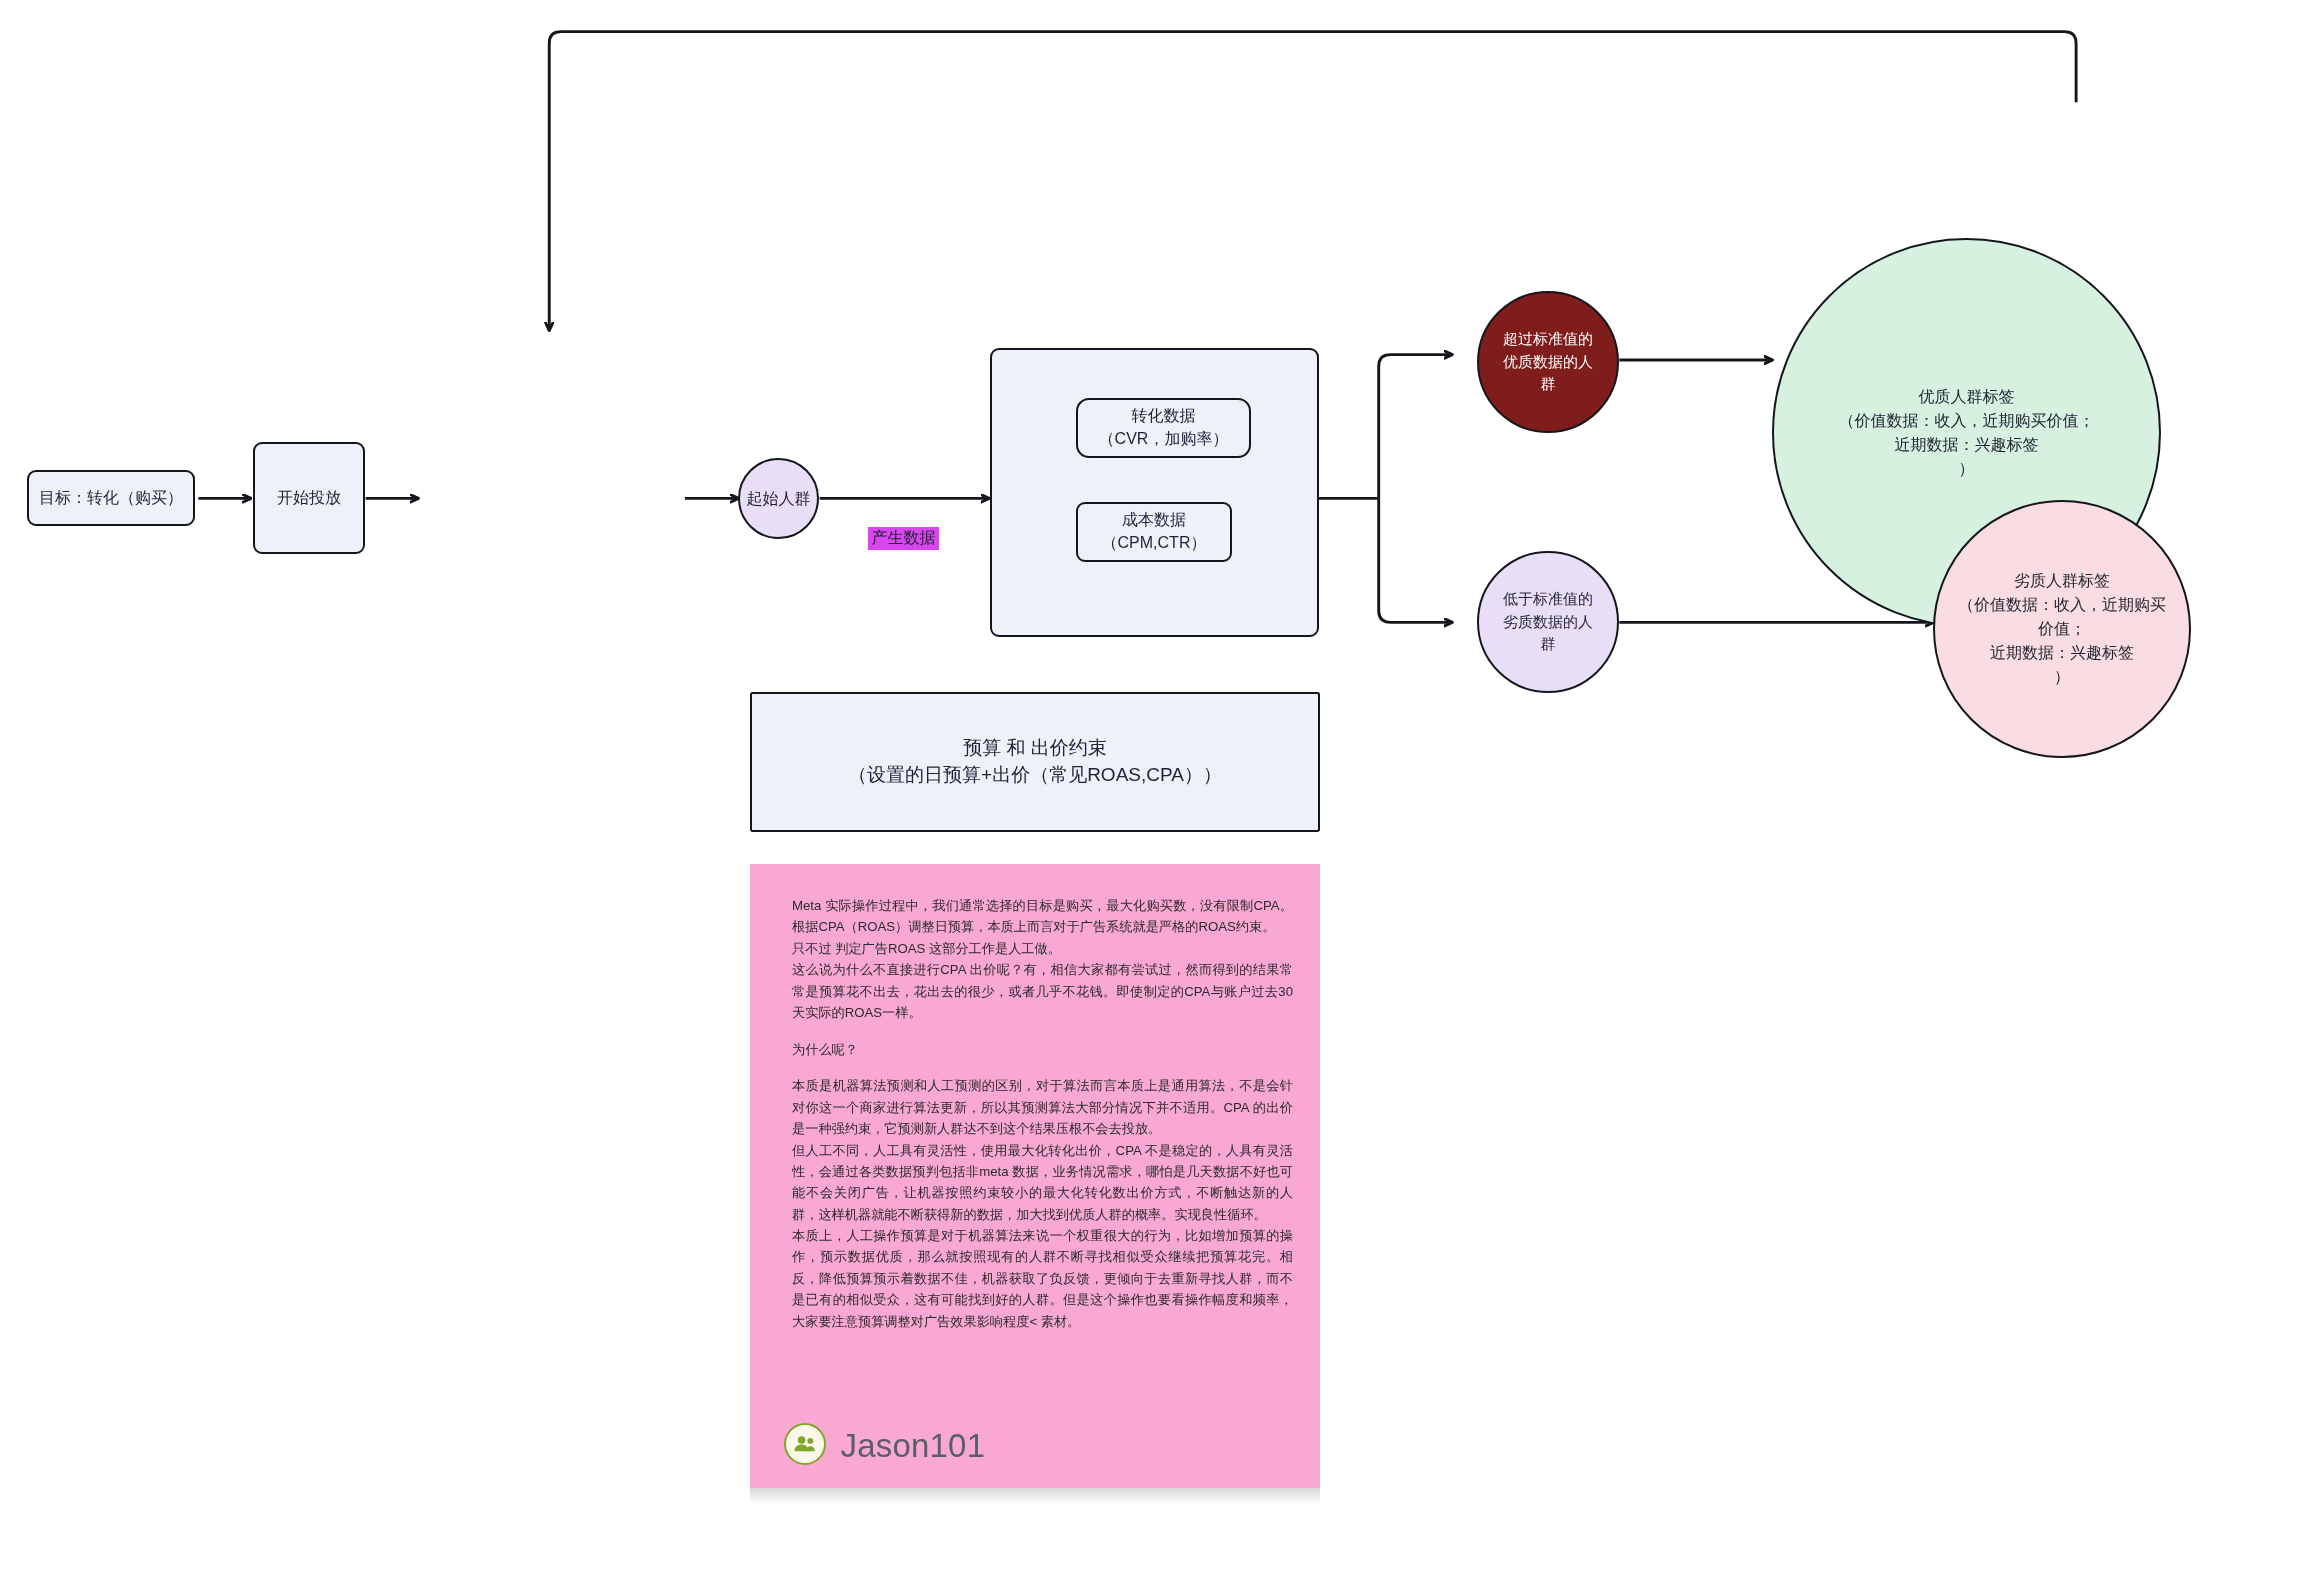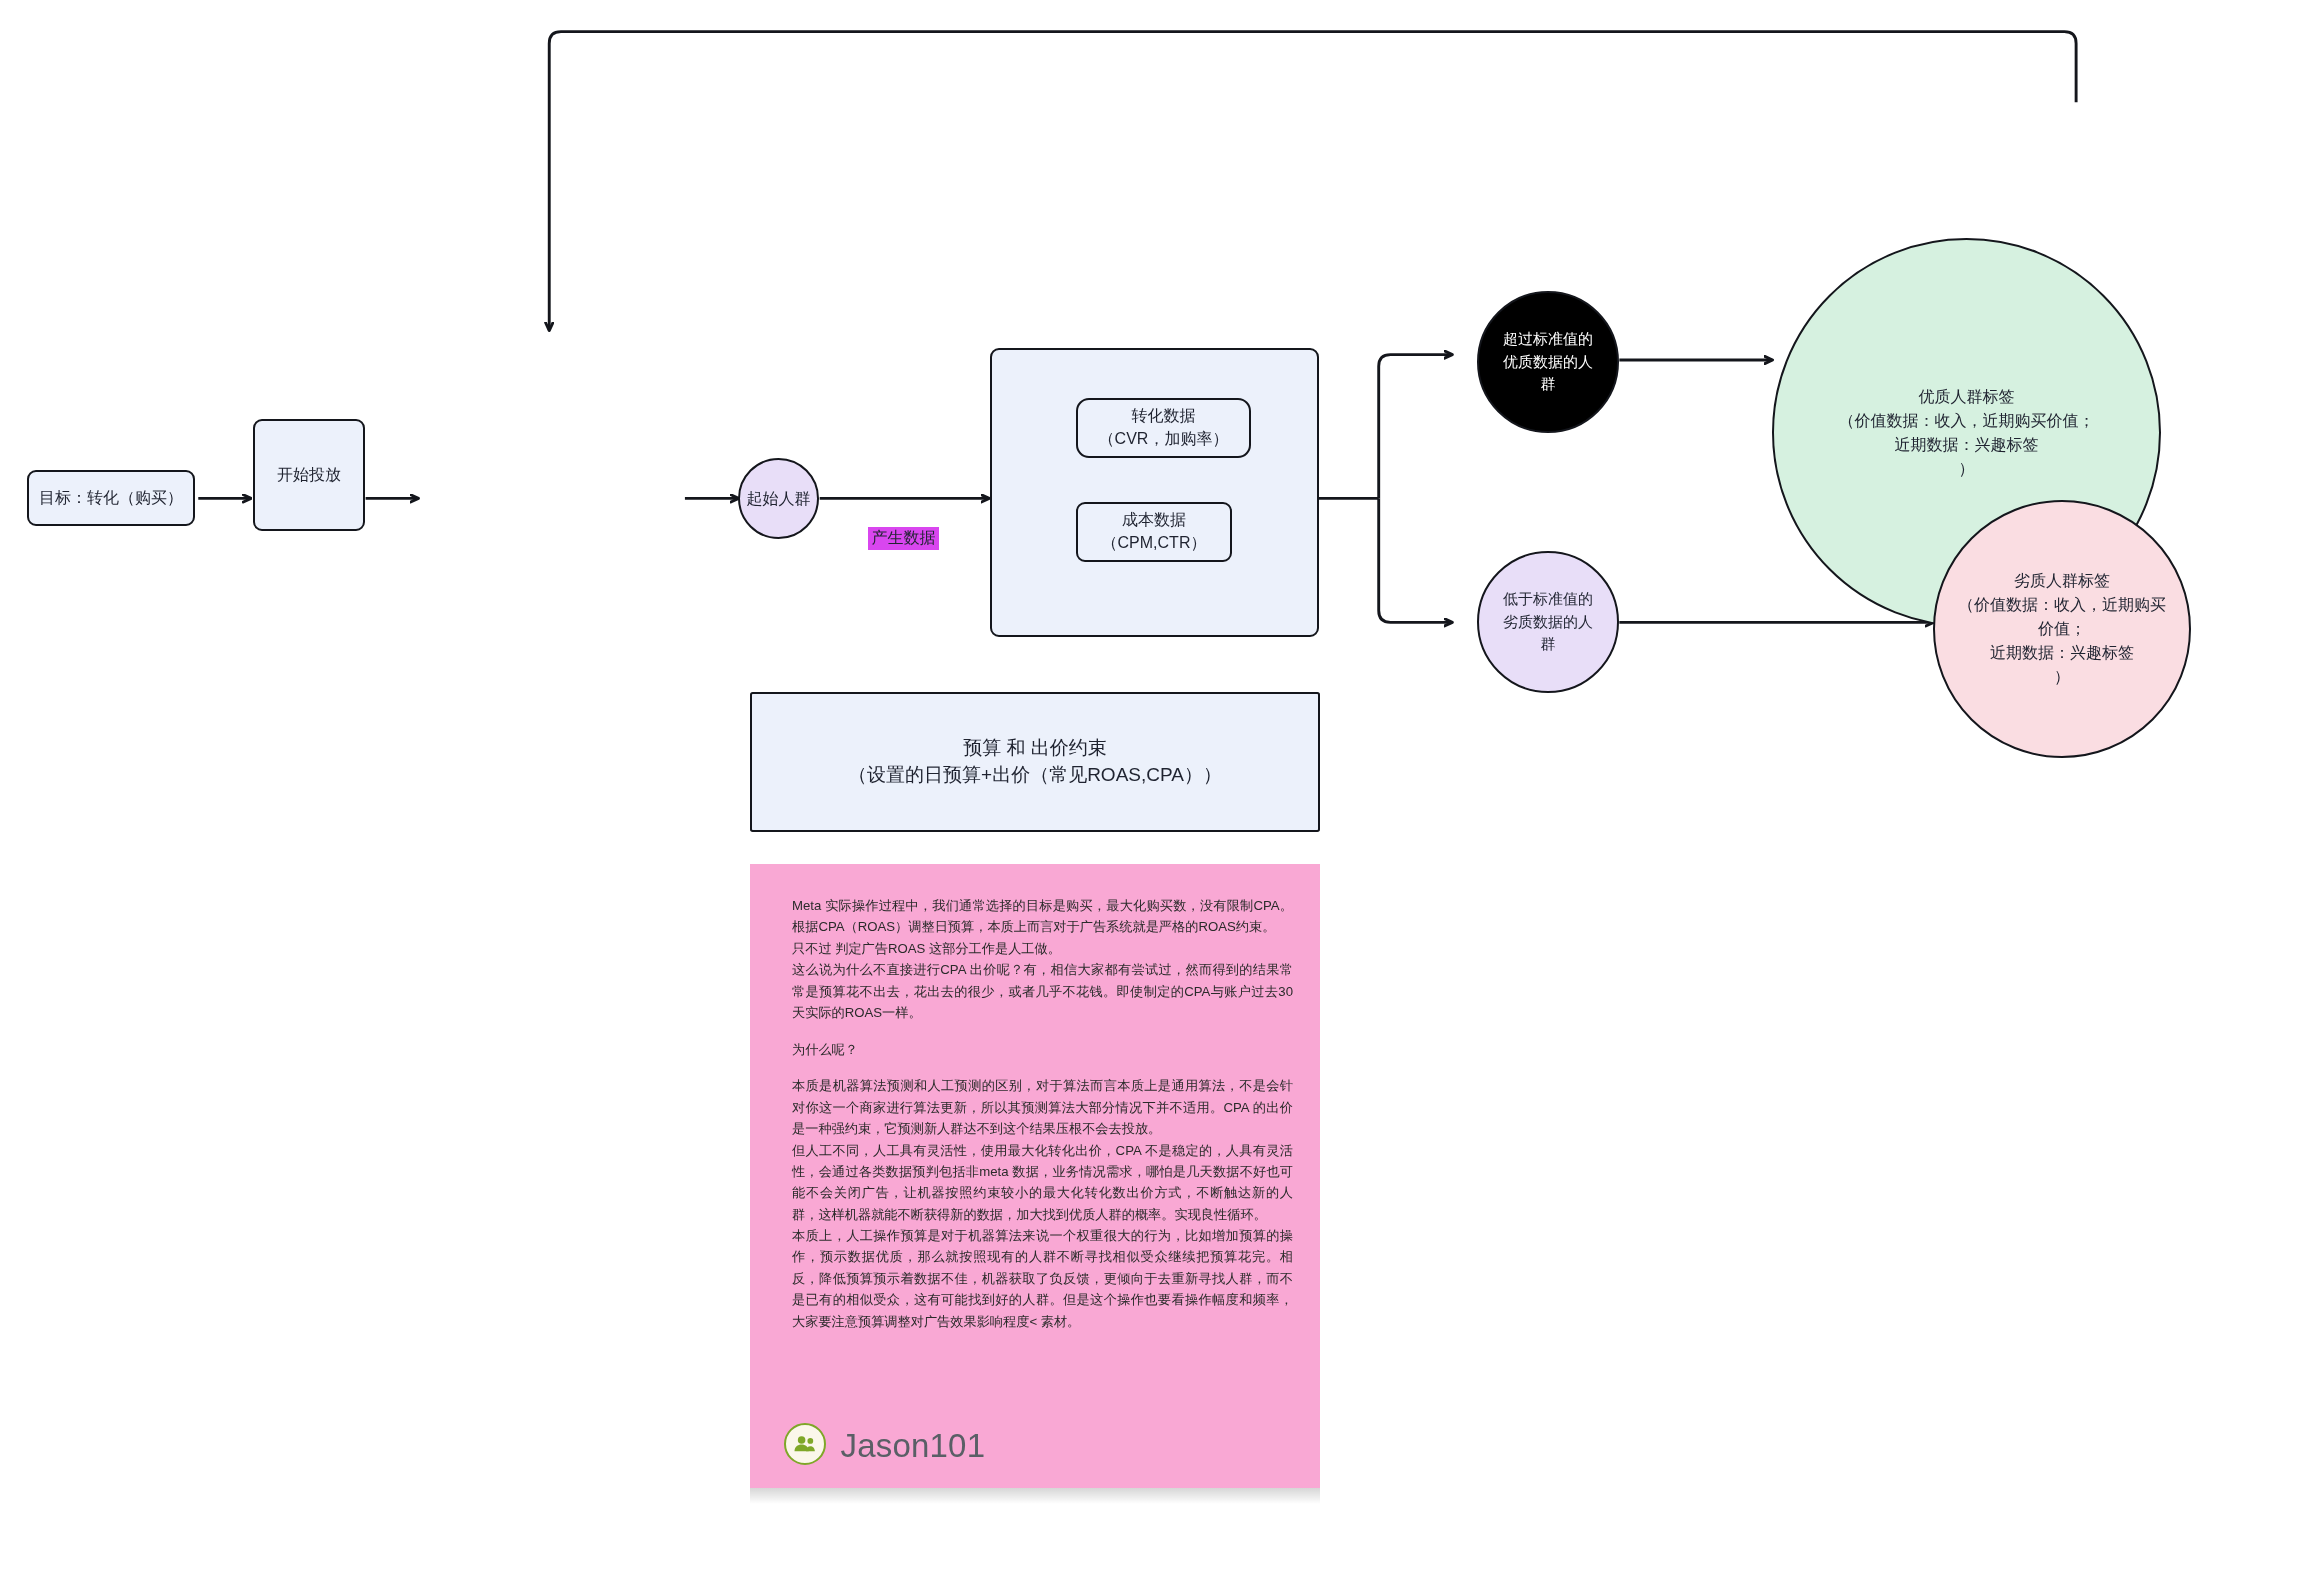--- a/index.html
+++ b/index.html
@@ -109,21 +109,21 @@
     display: flex;
     align-items: center;
     justify-content: center;
     text-align: center;
   }
   .circle .txt {
     white-space: pre-line;
     line-height: 1.5;
   }
   .c-lavender { background: #e8def8; }
-  .c-green-solid { background: #000000; color: #ffffff; }
+  .c-green-solid { background: #7f1d1d; color: #ffffff; }
   .c-mint { background: #d6f1e0; }
   .c-yellow { background: #fcebc8; }
   .c-pink { background: #fadde2; }
   
   .edge-label {
     position: absolute;
     font-size: 16px;
     color: #1f2330;
     background: #d946ef;
     padding: 0.9px 3.6px;
@@ -211,21 +211,21 @@
 
     <line x1="1790" y1="688" x2="2137" y2="688" marker-end="url(#ah)"></line>
 
     <path d="M2295,113 L2295,48 Q2295,35 2282,35 L620,35 Q607,35 607,48 L607,365" marker-end="url(#ah)"></path>
   </svg>
 
   <div class="node rect" style="left:27px; top:470px; width:168px; height:56px;">
     <span class="txt">目标：转化（购买）</span>
   </div>
 
-  <div class="node rect" style="left:253px; top:419px; width:112px; height:112px;">
+  <div class="node rect" style="left:253px; top:442px; width:112px; height:112px;">
     <span class="txt">开始投放</span>
   </div>
 
 
   <div class="circle c-lavender" style="left:738px; top:458px; width:81px; height:81px; font-size:16px;">
     <span class="txt">起始人群</span>
   </div>
 
   <div class="edge-label" style="left:868px; top:488px;">产生数据</div>
 

